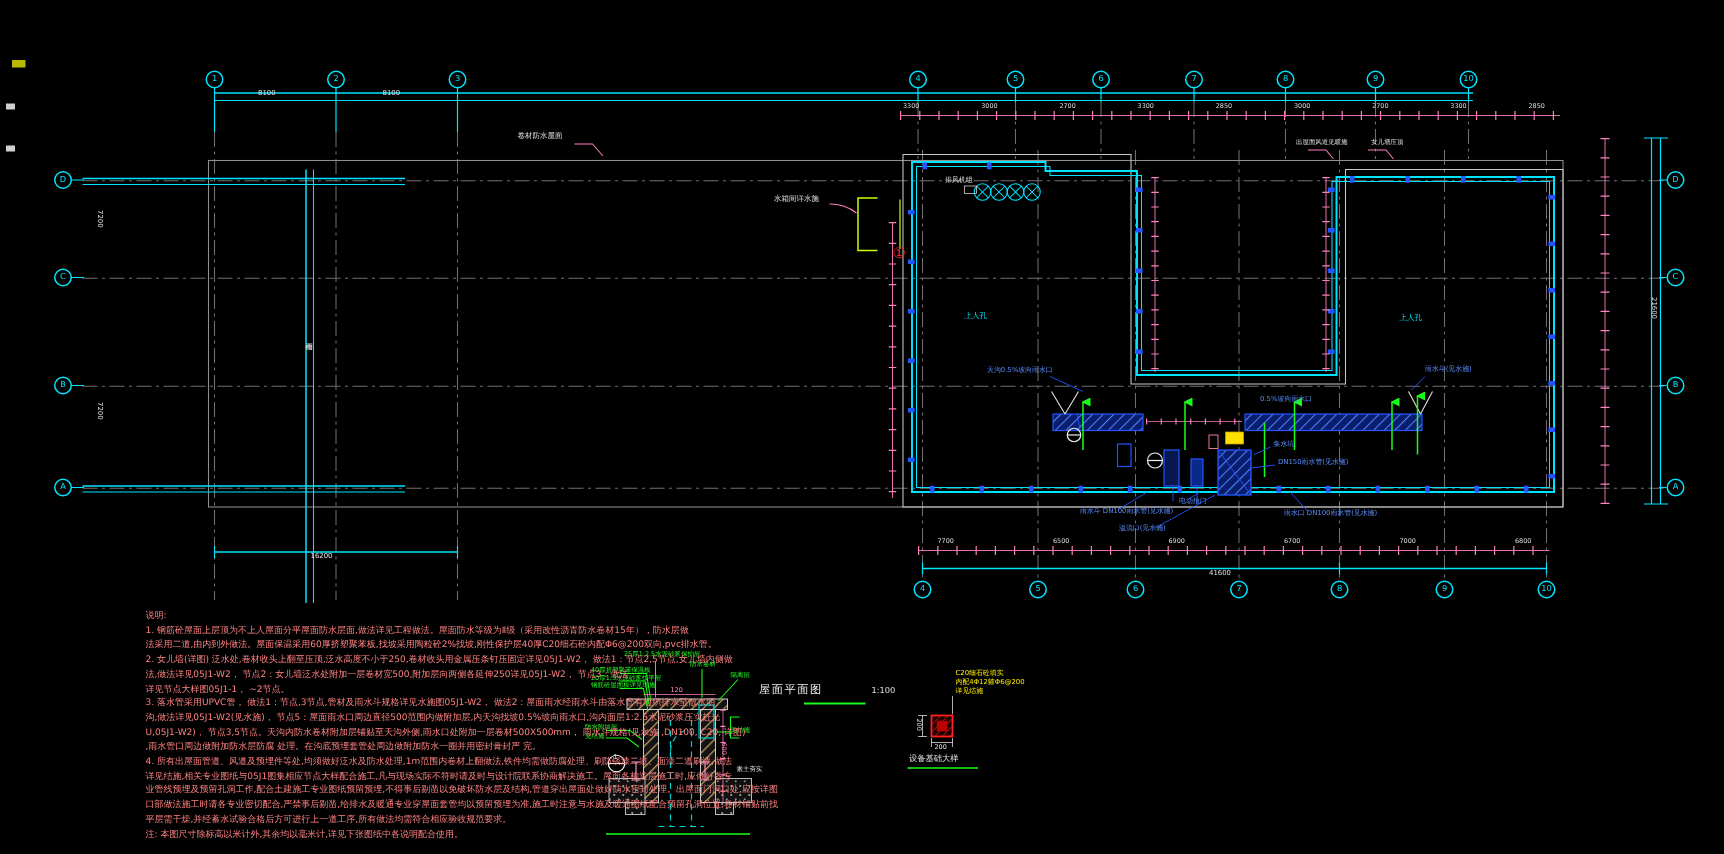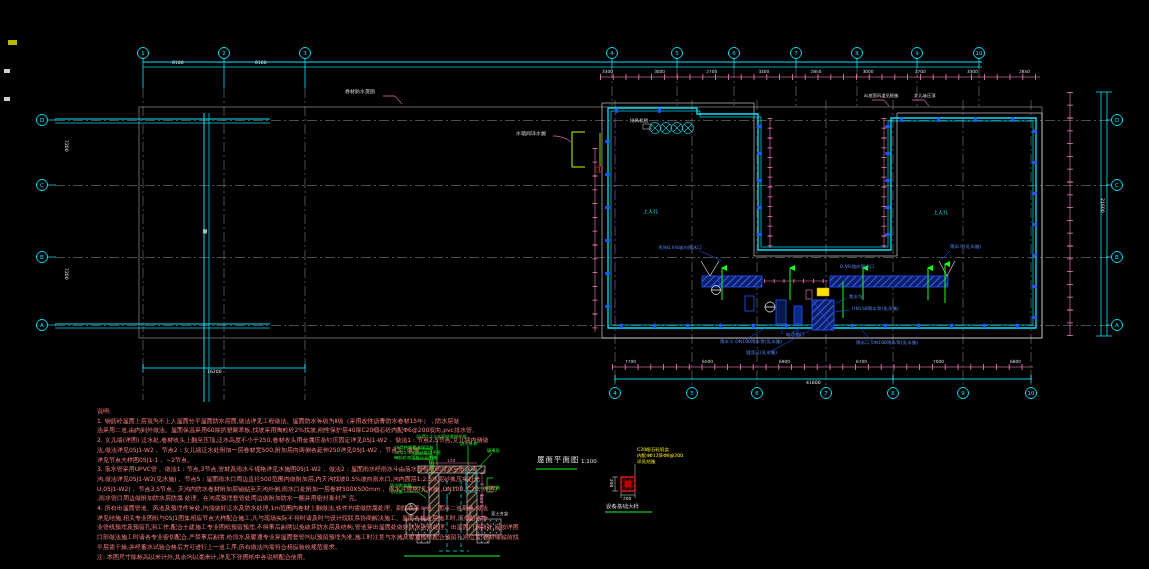--- a/index.html
+++ b/index.html
@@ -8,21 +8,21 @@
   .lbl{position:absolute;white-space:nowrap;line-height:1;}
   .w{color:#e0e0e0}.c{color:#00e5ff}.b{color:#5a8dff}.pk{color:#ff8fc0}
   .g{color:#22ff22}.y{color:#ffee00}.r{color:#ff2020}
   .f4{font-size:4.3px}.f45{font-size:4.6px}.f5{font-size:5px}.f55{font-size:5.5px}
   .v{writing-mode:vertical-rl;}
   .bubble{position:absolute;width:10px;height:10px;border:1px solid #00e5ff;border-radius:50%;
           color:#00e5ff;font-size:5.5px;line-height:10px;text-align:center;background:#000;z-index:3;}
   .dimrow{position:absolute;display:flex;justify-content:space-between;color:#dcdcdc;font-size:4.3px;z-index:2;}
   .notes{position:absolute;left:97px;top:406px;width:345px;color:#ff8080;font-size:6px;line-height:9.7px;z-index:2;}
   .notes div{white-space:nowrap;}
-  .ptitle{position:absolute;left:537px;top:455px;color:#f0f0f0;font-size:7.5px;letter-spacing:1px;z-index:2;}
+  .ptitle{position:absolute;left:506px;top:455px;color:#f0f0f0;font-size:7.5px;letter-spacing:1px;z-index:2;}
   .pscale{position:absolute;left:581px;top:458px;color:#e0e0e0;font-size:5.5px;z-index:2;}
 </style>
 </head>
 <body>
 
 <div class="stage">
 
 <svg width="1149" height="569" viewBox="0 0 1149 569">
   <defs>
     <pattern id="hatchBlue" width="5" height="5" patternTransform="rotate(45)" patternUnits="userSpaceOnUse">

